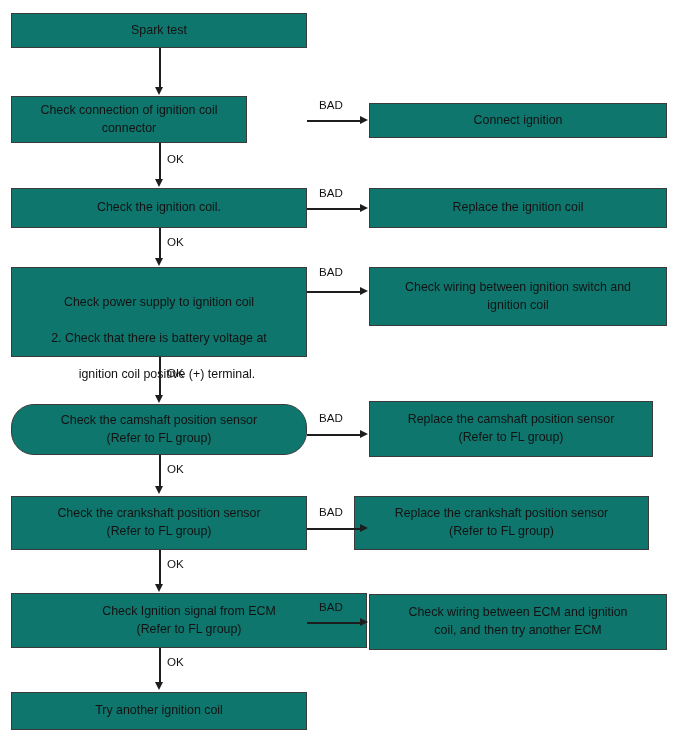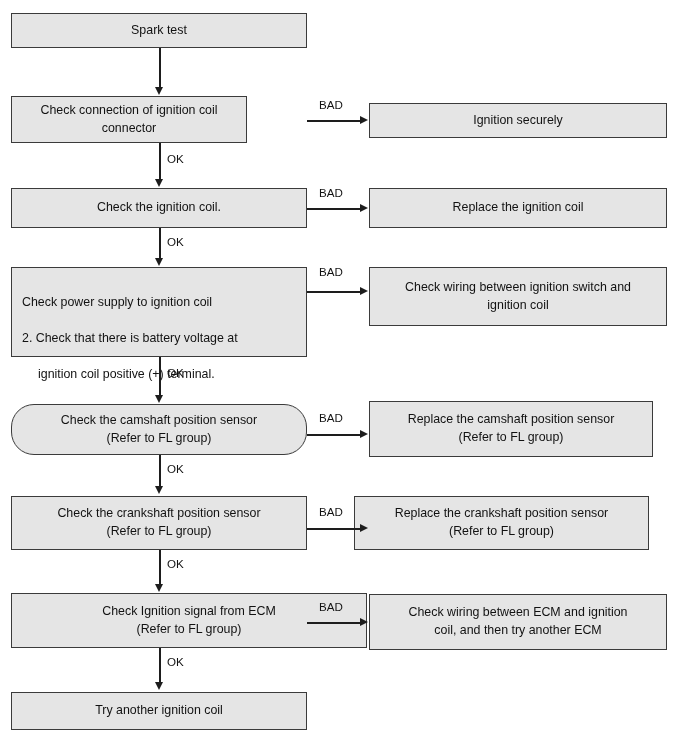--- a/index.html
+++ b/index.html
@@ -12,32 +12,32 @@
     width: 678px;
     height: 739px;
     background: #ffffff;
     font-family: "Liberation Sans", sans-serif;
     overflow: hidden;
   }
   .node {
     position: absolute;
     box-sizing: border-box;
     border: 1.4px solid #3b3b3b;
-    background: #e5e5e5;
+    background: #0f766e;
     display: flex;
     align-items: center;
     justify-content: center;
     text-align: center;
     font-size: 12.4px;
     color: #121212;
     line-height: 1.45;
     padding: 2px 6px;
   }
   .node.left-align {
-    text-align: left;
+    text-align: center;
     justify-content: flex-start;
     align-items: flex-start;
     padding: 8px 10px;
   }
   .node .txt { white-space: pre-line; }
   .node.left-align .txt {
     display: block;
     width: 100%;
   }
   .node.left-align .line {
@@ -121,21 +121,21 @@
   <div class="node" style="left:11px; top:593px; width:356px; height:55px;">
     <span class="txt">Check Ignition signal from ECM
 (Refer to FL group)</span>
   </div>
 
   <div class="node" style="left:11px; top:692px; width:296px; height:38px;">
     <span class="txt">Try another ignition coil</span>
   </div>
 
   <div class="node" style="left:369px; top:103px; width:298px; height:35px;">
-    <span class="txt">Ignition securely</span>
+    <span class="txt">Connect ignition</span>
   </div>
 
   <div class="node" style="left:369px; top:188px; width:298px; height:40px;">
     <span class="txt">Replace the ignition coil</span>
   </div>
 
   <div class="node" style="left:369px; top:267px; width:298px; height:59px;">
     <span class="txt">Check wiring between ignition switch and
 ignition coil</span>
   </div>

